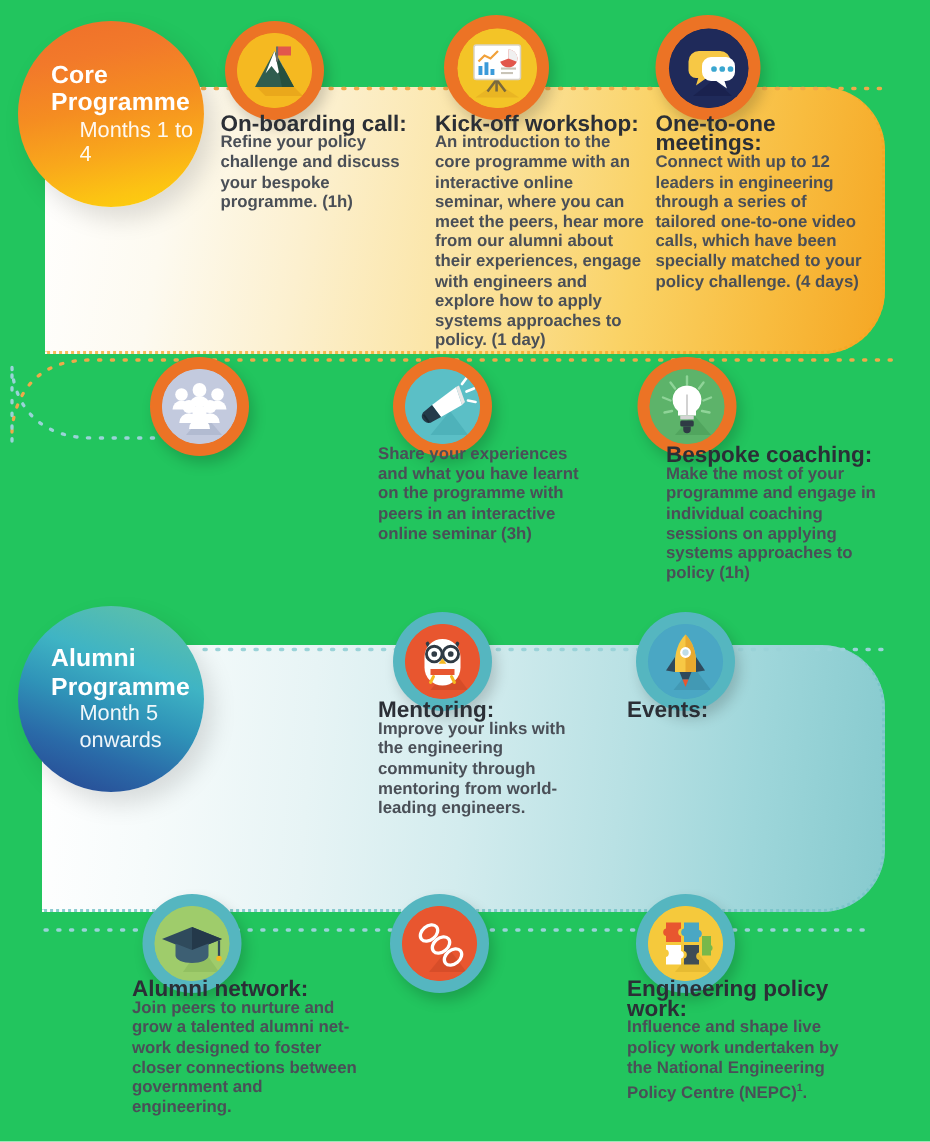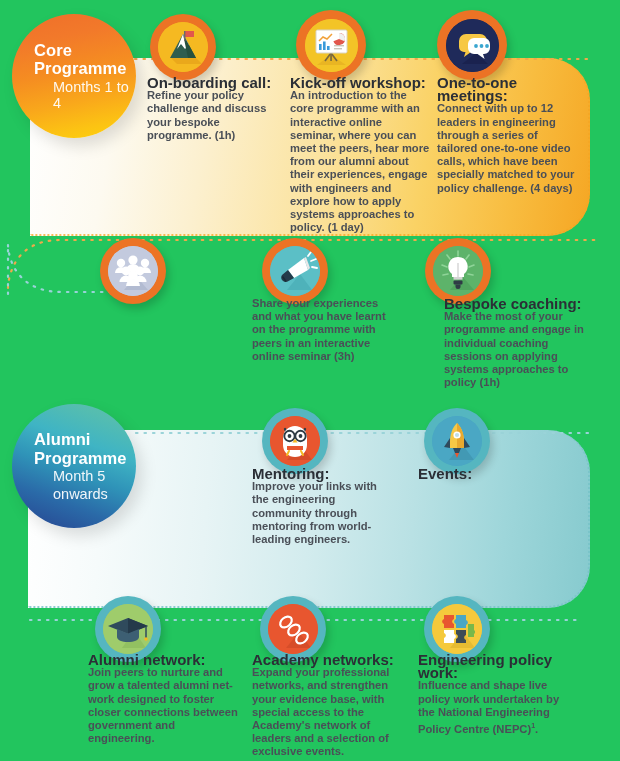--- a/index.html
+++ b/index.html
@@ -340,23 +340,19 @@
         <path d="M36,20 h6 v6 a2.4,2.4 0 0 1 0,4 v3 h-6 z" fill="#78b84a"></path>
       </svg>
     </div>
   </div>
 
   <div class="item-text" style="left:88px;top:653px;width:152px;">
     <div class="item-title">Alumni network:</div>
     <div class="item-body">Join peers to nurture and grow a talented alumni net-work designed to foster closer connections between government and engineering.</div>
   </div>
 
-  <div class="item-text" style="left:252px;top:653px;width:145px;">
-    <div class="item-title">Academy networks:</div>
-    <div class="item-body">Expand your professional networks, and strengthen your evidence base, with special access to the Academy's network of leaders and a selection of exclusive events.</div>
-  </div>
 
   <div class="item-text" style="left:418px;top:653px;width:146px;">
     <div class="item-title">Engineering policy work:</div>
     <div class="item-body"><span>Influence and shape live policy work undertaken by the National Engineering Policy Centre (NEPC)</span><sup>1</sup><span>.</span></div>
   </div>
 
 </div>
 
 </body></html>

